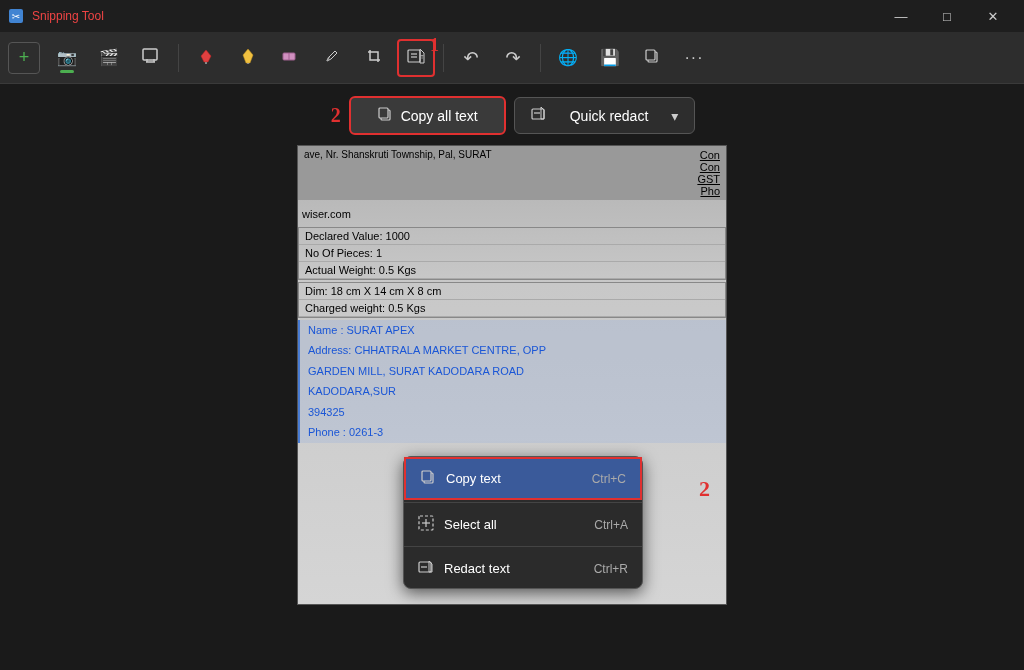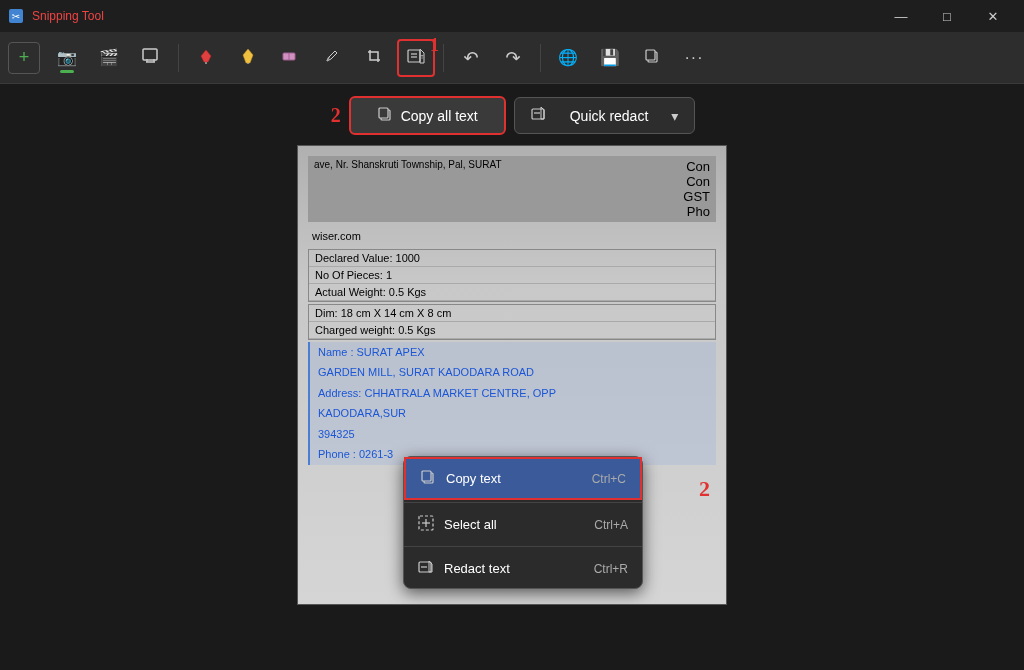--- a/index.html
+++ b/index.html
@@ -160,21 +160,20 @@
       overflow: hidden;
       border: 1px solid #555;
     }
 
     
     .doc-content {
       width: 100%;
       height: 100%;
       background: linear-gradient(180deg, #b0b0b0 0%, #c8c8c8 30%, #d5d5d5 100%);
       position: relative;
-      padding: 10px;
       font-size: 11px;
       color: #000;
     }
     .doc-row {
       padding: 2px 4px;
       line-height: 1.5;
     }
     .doc-row.blue-text { color: #1a56d6; }
     .doc-table-row {
       padding: 2px 6px;
@@ -378,43 +377,43 @@
       <span>Quick redact</span>
       <span style="color:#ccc;">▾</span>
     </button>
   </div>
 
   <div class="screenshot-container">
     <div class="doc-content">
 
       <div style="display:flex; justify-content:space-between; background:#999; padding:3px 6px; font-size:10px; margin-bottom:4px;">
         <span>ave, Nr. Shanskruti Township, Pal, SURAT</span>
-        <span style="white-space:pre; text-align:right; font-size:13px;">Con
+        <span style="white-space:pre; text-align:right; font-size:11px;text-decoration:underline;">Con
 Con
 GST
 Pho</span>
       </div>
 
       <div class="doc-row" style="font-size:11px;">wiser.com</div>
 
       <div style="border: 1px solid #888; margin:2px 0;">
         <div class="doc-table-row">Declared Value: 1000</div>
         <div class="doc-table-row">No Of Pieces: 1</div>
         <div class="doc-table-row">Actual Weight: 0.5 Kgs</div>
       </div>
 
       <div style="border: 1px solid #888; margin:2px 0;">
         <div class="doc-table-row">Dim: 18 cm X 14 cm X 8 cm</div>
         <div class="doc-table-row">Charged weight: 0.5 Kgs</div>
       </div>
 
       <div style="background:rgba(100,149,237,0.15); border-left:2px solid #4a7dd4; padding-left:4px; ">
         <div class="doc-row blue-text">Name : SURAT APEX</div>
+        <div class="doc-row blue-text">Address: CHHATRALA MARKET CENTRE, OPP</div>
         <div class="doc-row blue-text">GARDEN MILL, SURAT KADODARA ROAD</div>
-        <div class="doc-row blue-text">Address: CHHATRALA MARKET CENTRE, OPP</div>
         <div class="doc-row blue-text">KADODARA,SUR</div>
         <div class="doc-row blue-text">394325</div>
         <div class="doc-row blue-text">Phone : 0261-3</div>
       </div>
     </div>
 
     <div class="context-menu">
       <div class="ctx-item highlighted">
         <div class="ctx-item-left">
           <span>

